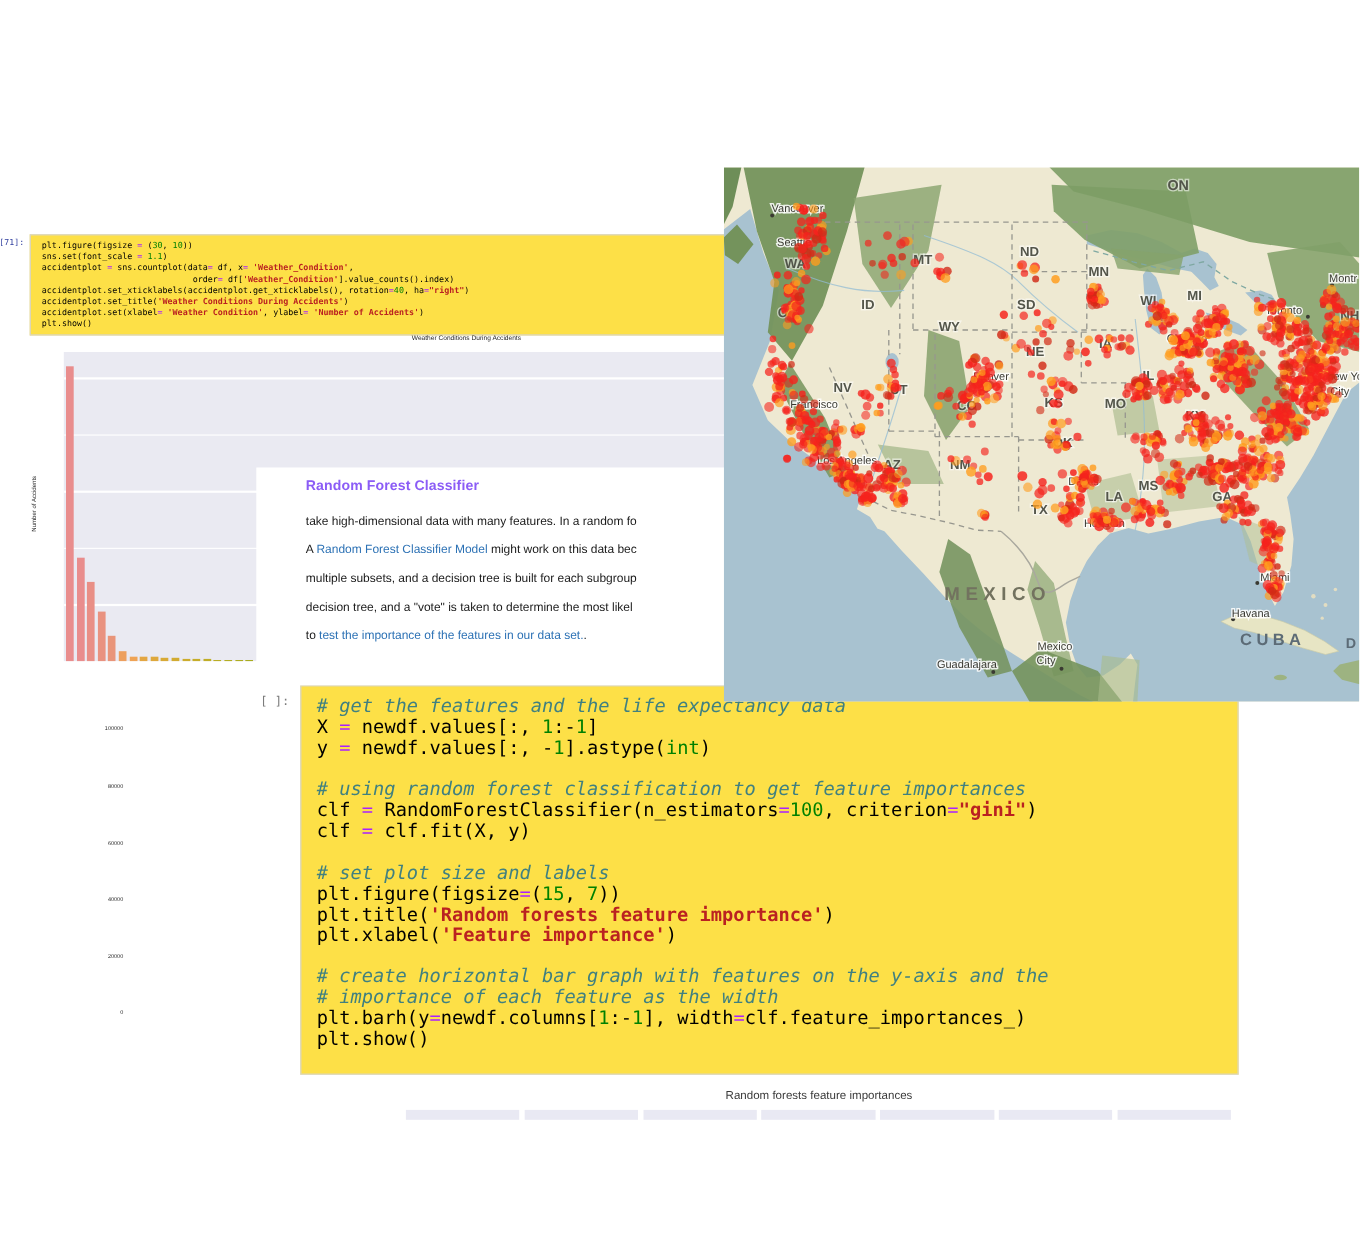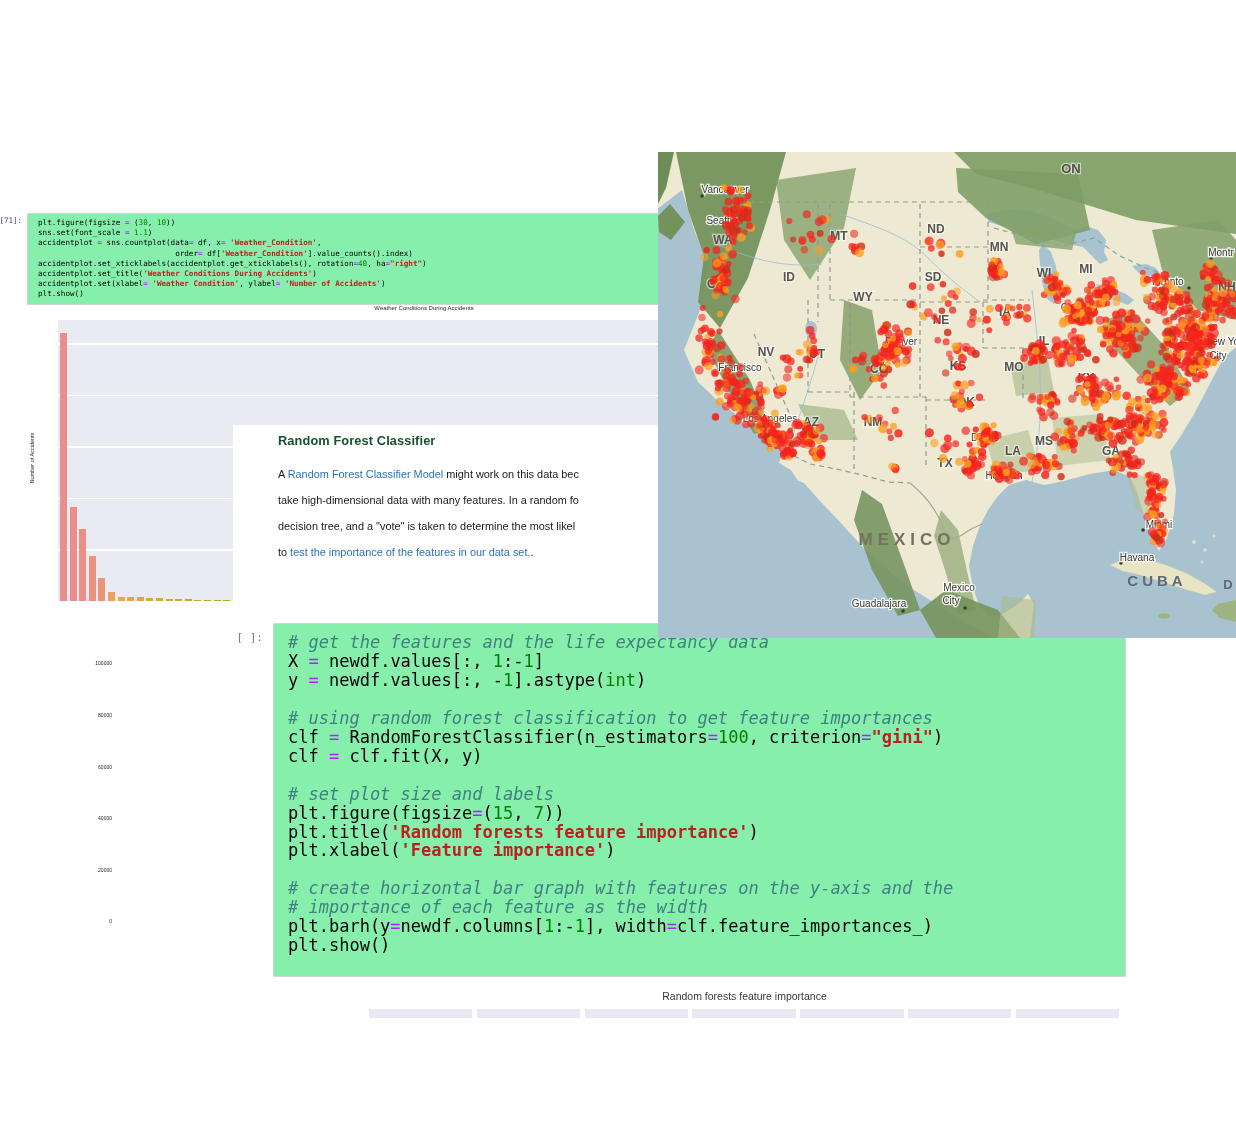--- a/index.html
+++ b/index.html
@@ -1,40 +1,40 @@
 <!DOCTYPE html>
 <html><head>
 <meta charset="utf-8">
 <style>
   html,body{margin:0;padding:0;background:#fff;}
   .page{position:relative;width:1236px;height:1130px;overflow:hidden;background:#fff;
         font-family:"Liberation Sans","DejaVu Sans",sans-serif;}
   
-  .codebox{position:absolute;background:#86efac;border:1px solid #d4d4d4;box-sizing:border-box;}
+  .codebox{position:absolute;background:#fde047;border:1px solid #d4d4d4;box-sizing:border-box;}
   .prompt{position:absolute;font-family:"DejaVu Sans Mono",monospace;text-align:right;}
   .p1{color:#303F9F;font-size:7.5px;width:30px;left:-8px;top:216px;}
   .p2{color:#7b7b7b;font-size:11px;width:40px;left:223px;top:631px;}
   .codelines{white-space:pre;font-family:"DejaVu Sans Mono",monospace;color:#000;}
   #code1{font-size:7.6px;line-height:10.2px;padding:4px 0 0 10px;}
   #code2{font-size:17px;line-height:18.95px;padding:9px 0 0 14px;}
   .tk-o{color:#AA22FF;} .tk-n{color:#008000;} .tk-s{color:#BA2121;font-weight:bold;}
   .tk-c{color:#408080;font-style:italic;} .tk-b{color:#008000;}
   
   #weather-chart{position:absolute;left:0;top:0;z-index:1;}
   .wc-title{position:absolute;left:58px;top:305px;width:732px;text-align:center;
             font-size:6px;color:#262626;}
   .wc-area{position:absolute;left:58px;top:320px;width:732px;height:281px;background:#eaeaf2;}
   .wc-grid{position:absolute;left:0;width:100%;height:1.6px;background:#fff;}
   .wc-bar{position:absolute;}
   .wc-ytick{position:absolute;text-align:right;width:40px;font-size:5px;color:#262626;}
   .wc-ylabel{position:absolute;left:-8px;top:455px;font-size:5.5px;color:#262626;
              transform:rotate(-90deg);transform-origin:center;width:80px;text-align:center;}
   
   #md-panel{position:absolute;left:233px;top:425px;width:557px;height:198px;background:#fff;z-index:2;}
-  #md-panel h2{margin:0;padding:8px 0 0 45px;font-size:12.8px;color:#14532d;
+  #md-panel h2{margin:0;padding:8px 0 0 45px;font-size:12.8px;color:#8b5cf6;
                font-weight:bold;letter-spacing:0.1px;}
   .md-line{position:relative;white-space:nowrap;font-size:10.9px;color:#1a1a1a;
            line-height:26px;padding-left:45px;}
   #md-lines{padding-top:13px;}
   .md-link{color:#2d72b5;}
   
   .imp-title{position:absolute;left:369px;top:990px;width:751px;text-align:center;
              font-size:10.5px;color:#3a3a3a;}
   .imp-seg{position:absolute;top:1009px;height:8.5px;background:#e9e9f3;}
   
@@ -84,33 +84,34 @@
         <div class="wc-bar" style="left:194.4px;top:599.5px;width:7px;height:1.5px;background:#baad25"></div>
         <div class="wc-bar" style="left:204.0px;top:599.7px;width:7px;height:1.3px;background:#b4ad23"></div>
         <div class="wc-bar" style="left:213.6px;top:599.8px;width:7px;height:1.2px;background:#aeac21"></div>
         <div class="wc-bar" style="left:223.2px;top:599.8px;width:7px;height:1.2px;background:#a8ab20"></div>
       </div>
   </div>
 
   <div id="md-panel">
     <h2>Random Forest Classifier</h2>
     <div id="md-lines">
+        <div class="md-line"><span>take high-dimensional data with many features. In a random fo</span></div>
         <div class="md-line"><span>A </span><span class="md-link">Random Forest Classifier Model</span><span> might work on this data bec</span></div>
-        <div class="md-line"><span>take high-dimensional data with many features. In a random fo</span></div>
+        <div class="md-line"><span>multiple subsets, and a decision tree is built for each subgroup</span></div>
         <div class="md-line"><span>decision tree, and a "vote" is taken to determine the most likel</span></div>
         <div class="md-line"><span>to </span><span class="md-link">test the importance of the features in our data set.</span><span>.</span></div>
       </div>
   </div>
 
   <div class="prompt p2">[ ]:</div>
   <div class="codebox" style="left:273px;top:623px;width:853px;height:354px;">
     <div class="codelines" id="code2"><div class="cl"><span class="tk-c"># get the features and the life expectancy data</span></div><div class="cl"><span>X </span><span class="tk-o">=</span><span> newdf.values[:, </span><span class="tk-n">1</span><span>:-</span><span class="tk-n">1</span><span>]</span></div><div class="cl"><span>y </span><span class="tk-o">=</span><span> newdf.values[:, -</span><span class="tk-n">1</span><span>].astype(</span><span class="tk-b">int</span><span>)</span></div><div class="cl">&nbsp;</div><div class="cl"><span class="tk-c"># using random forest classification to get feature importances</span></div><div class="cl"><span>clf </span><span class="tk-o">=</span><span> RandomForestClassifier(n_estimators</span><span class="tk-o">=</span><span class="tk-n">100</span><span>, criterion</span><span class="tk-o">=</span><span class="tk-s">"gini"</span><span>)</span></div><div class="cl"><span>clf </span><span class="tk-o">=</span><span> clf.fit(X, y)</span></div><div class="cl">&nbsp;</div><div class="cl"><span class="tk-c"># set plot size and labels</span></div><div class="cl"><span>plt.figure(figsize</span><span class="tk-o">=</span><span>(</span><span class="tk-n">15</span><span>, </span><span class="tk-n">7</span><span>))</span></div><div class="cl"><span>plt.title(</span><span class="tk-s">'Random forests feature importance'</span><span>)</span></div><div class="cl"><span>plt.xlabel(</span><span class="tk-s">'Feature importance'</span><span>)</span></div><div class="cl">&nbsp;</div><div class="cl"><span class="tk-c"># create horizontal bar graph with features on the y-axis and the</span></div><div class="cl"><span class="tk-c"># importance of each feature as the width</span></div><div class="cl"><span>plt.barh(y</span><span class="tk-o">=</span><span>newdf.columns[</span><span class="tk-n">1</span><span>:-</span><span class="tk-n">1</span><span>], width</span><span class="tk-o">=</span><span>clf.feature_importances_)</span></div><div class="cl"><span>plt.show()</span></div></div>
   </div>
 
-  <div class="imp-title">Random forests feature importance</div>
+  <div class="imp-title">Random forests feature importances</div>
   <div id="imp-strip">
       <div class="imp-seg" style="left:369.0px;width:103.4px"></div>
       <div class="imp-seg" style="left:476.8px;width:103.4px"></div>
       <div class="imp-seg" style="left:584.6px;width:103.4px"></div>
       <div class="imp-seg" style="left:692.4px;width:103.4px"></div>
       <div class="imp-seg" style="left:800.2px;width:103.4px"></div>
       <div class="imp-seg" style="left:908.0px;width:103.4px"></div>
       <div class="imp-seg" style="left:1015.8px;width:103.4px"></div>
     </div>
 

